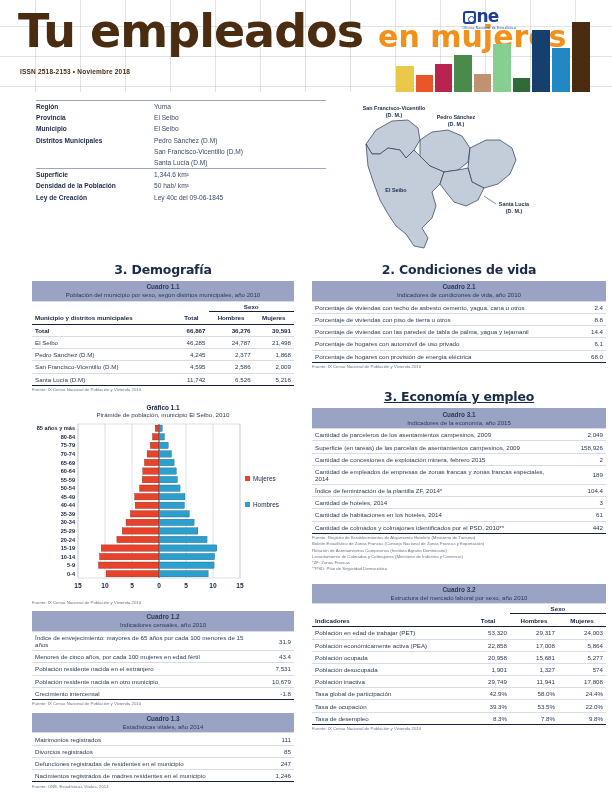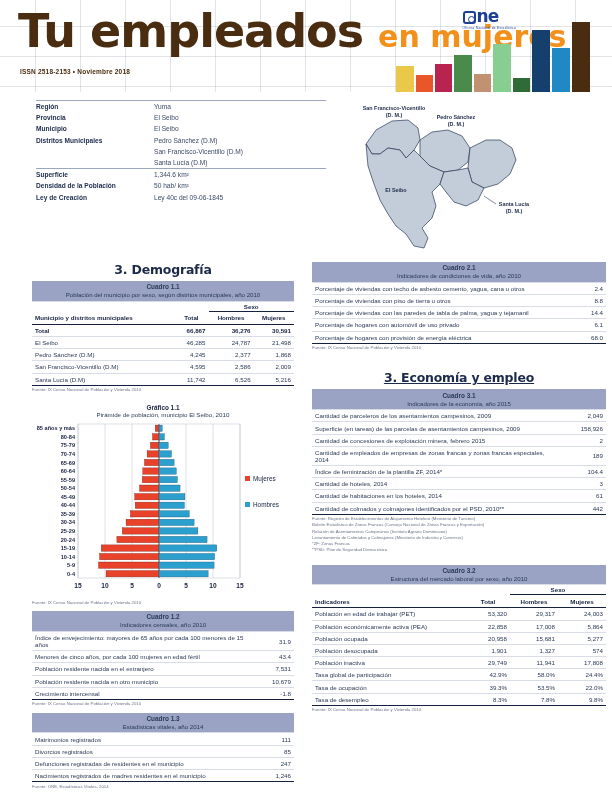--- a/index.html
+++ b/index.html
@@ -434,20 +434,21 @@
       <td>Nacimientos registrados de madres residentes en el municipio</td>
       <td class="num">1,246</td>
     </tr>
   </tbody>
     </table>
   <div class="fuente">Fuente: ONE, Estadísticas Vitales, 2014</div>
 </div>
 
 <div class="col-right">
 
+  <h2 class="sec-title">2. Condiciones de vida</h2>
 
   <table class="cuadro">
     <tbody>
         <tr>
           <td class="chead" colspan="2">
       <span class="ct">Cuadro 2.1</span>
       <span class="cs">Indicadores de condiciones de vida, año 2010</span>
     </td>
         </tr>
     <tr>

